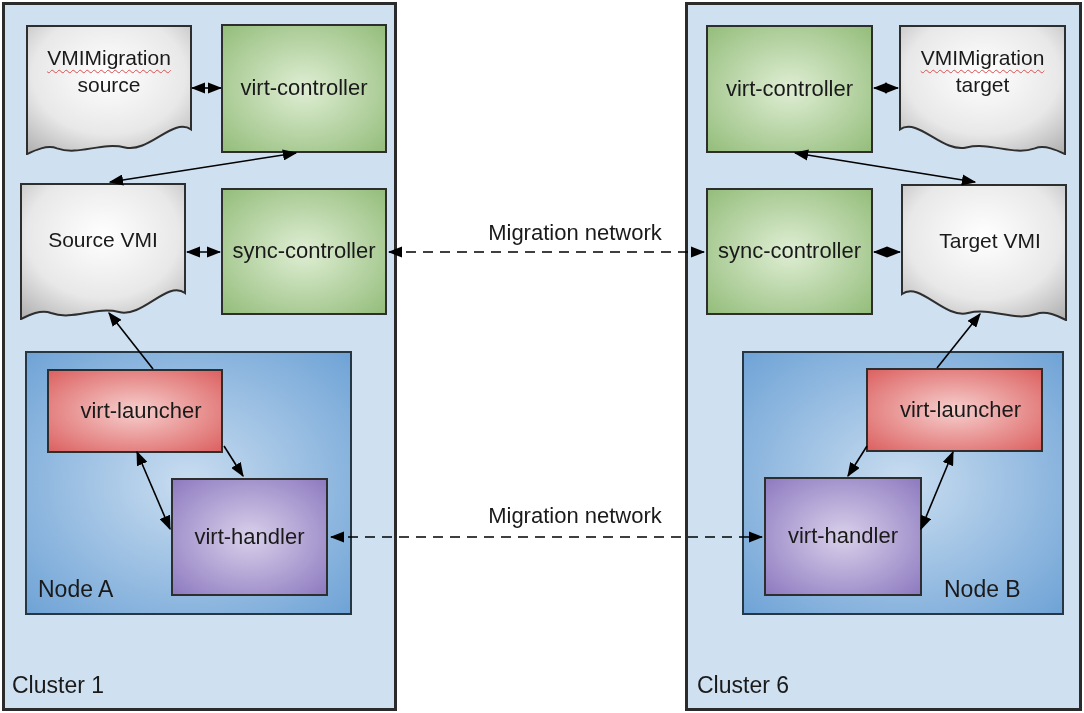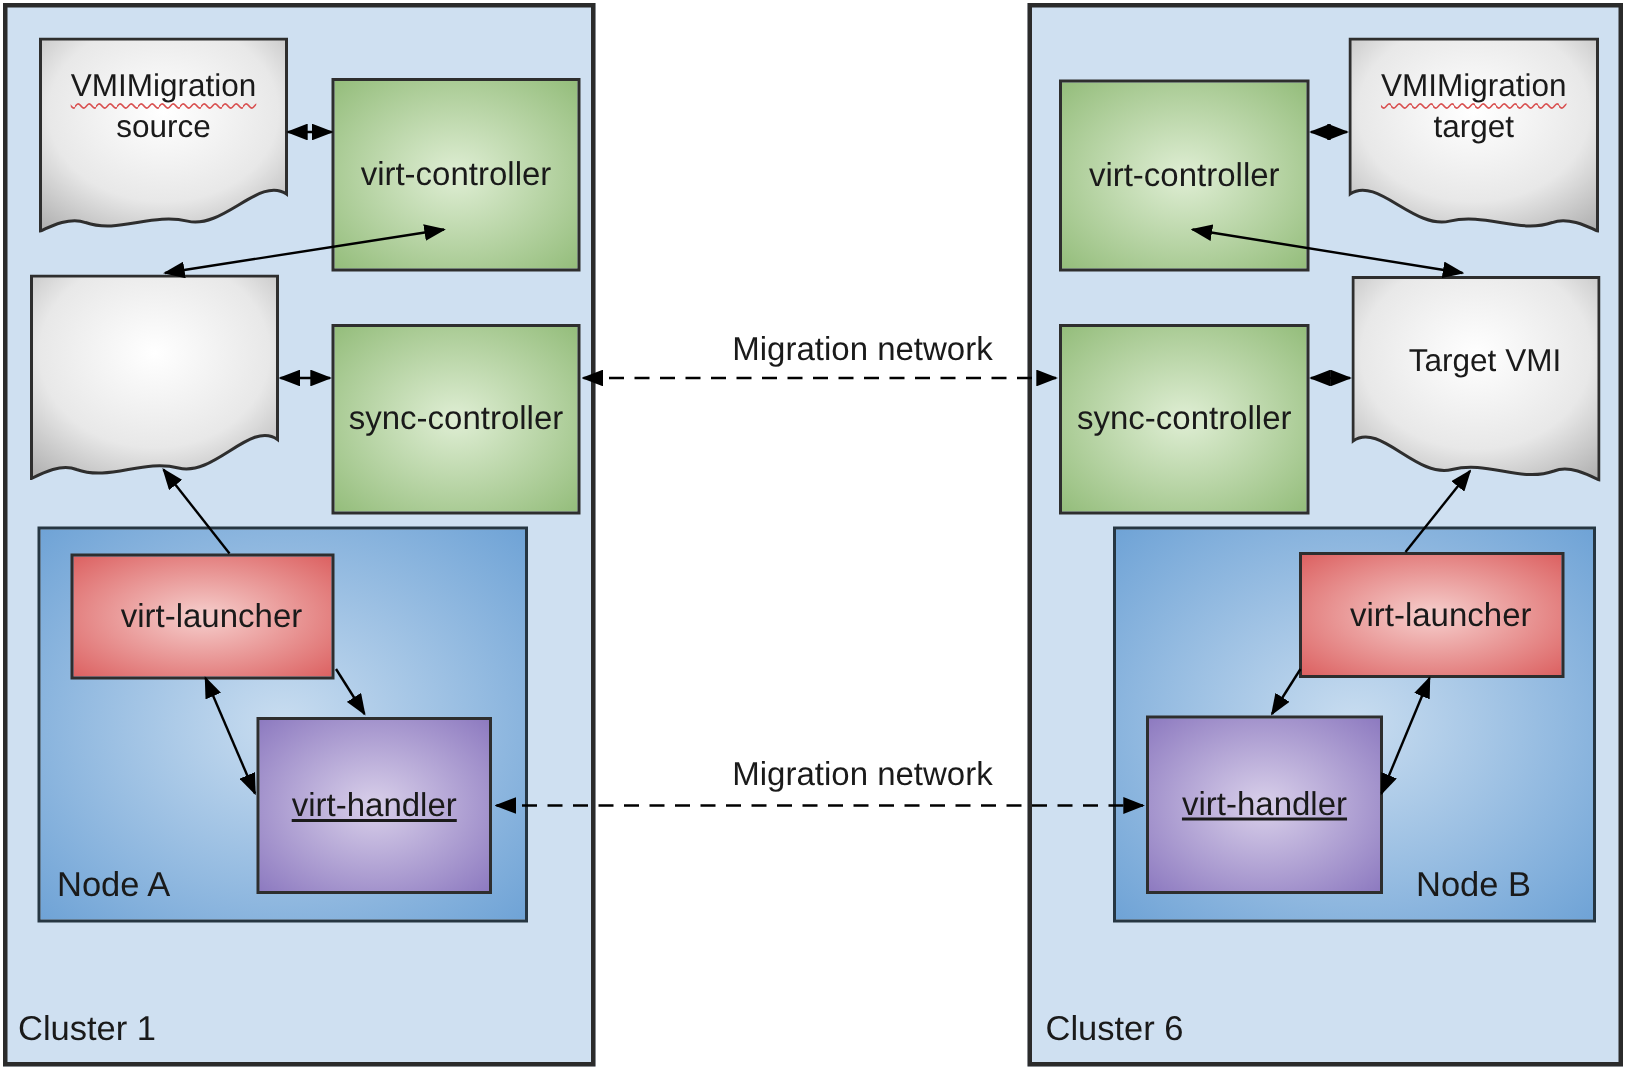--- a/index.html
+++ b/index.html
@@ -28,23 +28,23 @@
     border:3px solid var(--cluster-border);
     background:var(--cluster-fill);
   }
   #cluster-1{left:2px;top:2px;width:395px;height:709px;}
   #cluster-2{left:685px;top:2px;width:397px;height:709px;}
   .box{
     position:absolute;box-sizing:border-box;border:2px solid #2e2e2e;
     display:flex;align-items:center;justify-content:center;
     font-size:22px;line-height:1.2;text-align:center;
   }
-  .green{background:radial-gradient(ellipse at 50% 50%,var(--green-center) 0%,var(--green-edge) 100%);margin-top:28px;}
+  .green{background:radial-gradient(ellipse at 50% 50%,var(--green-center) 0%,var(--green-edge) 100%);}
   .red{background:radial-gradient(ellipse at 50% 50%,var(--red-center) 0%,var(--red-edge) 100%);padding-left:12px;}
-  .purple{background:radial-gradient(ellipse at 50% 50%,var(--purple-center) 0%,var(--purple-edge) 100%);text-decoration:underline;}
+  .purple{background:radial-gradient(ellipse at 50% 50%,var(--purple-center) 0%,var(--purple-edge) 100%);}
   .node{
     position:absolute;box-sizing:border-box;border:2px solid #263642;
     background:radial-gradient(ellipse at 50% 50%,var(--node-center) 0%,var(--node-edge) 100%);
   }
   .doc{position:absolute;}
   .doc svg{display:block;}
   .doc.mirrored svg{transform:scaleX(-1);}
   .doc-label{
     position:absolute;text-align:center;font-size:21px;line-height:27px;
   }
@@ -91,20 +91,21 @@
 
   <div class="box green" style="left:221px;top:24px;width:166px;height:129px;">
     <span>virt-controller</span>
   </div>
 
   <div class="doc" style="left:20px;top:183px;">
     <svg width="166" height="137" viewBox="0 0 166 137" preserveAspectRatio="none">
       <path d="M1,1 H165 V110 C147,97 123,135 99,129 C75,123 53,138 31,130 C21,126 9,132 1,136 Z" fill="url(#gradDoc)" stroke="#2e2e2e" stroke-width="2" vector-effect="non-scaling-stroke"></path>
     </svg>
   </div>
+  <div class="doc-label" style="left:20px;top:226px;width:166px;">Source VMI</div>
 
   <div class="box green" style="left:221px;top:188px;width:166px;height:127px;">
     <span>sync-controller</span>
   </div>
 
   <div class="node" style="left:25px;top:351px;width:327px;height:264px;"></div>
   <div class="box red" style="left:47px;top:369px;width:176px;height:84px;">
     <span>virt-launcher</span>
   </div>
   <div class="box purple" style="left:171px;top:478px;width:157px;height:118px;">

